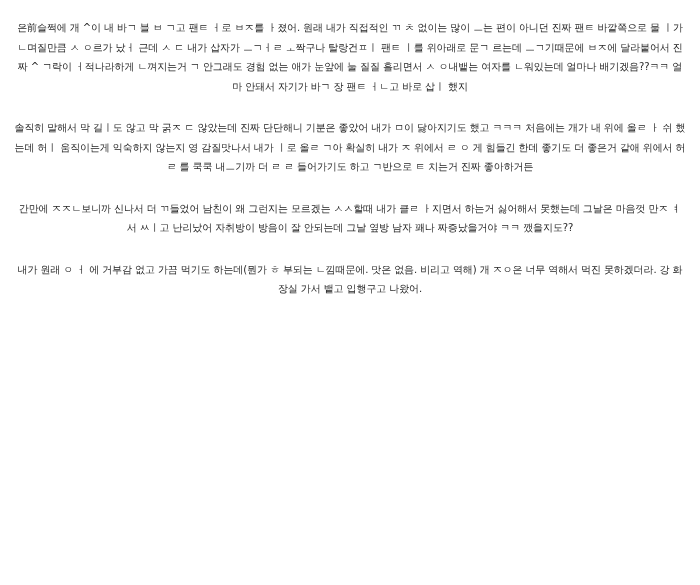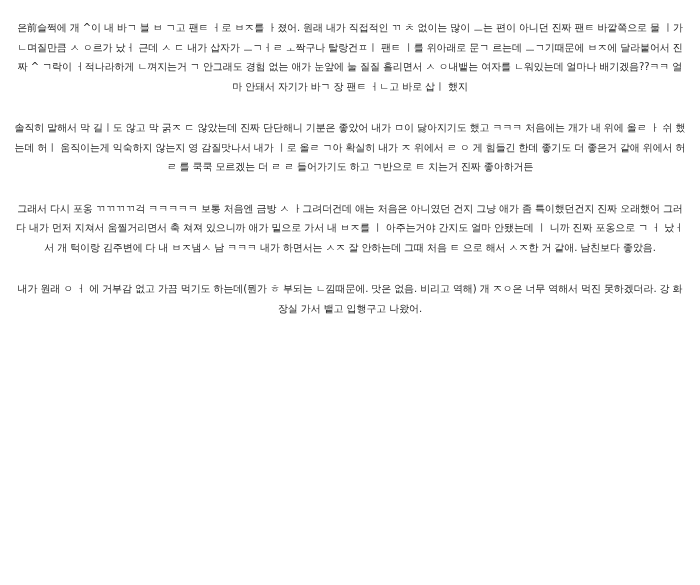--- a/index.html
+++ b/index.html
@@ -29,17 +29,17 @@
   }
   .para:last-child {
     margin-bottom: 0;
   }
 </style>
 </head>
 <body>
 
 <div class="page">
   <p class="para">은前슬쩍에 개 ^이 내 바ㄱ 블 ㅂ ㄱ고 팬ㅌ ㅓ로 ㅂㅈ를 ㅏ졌어. 원래 내가 직접적인 ㄲ ㅊ 없이는 많이 ㅡ는 편이 아니던 진짜 팬ㅌ 바깥쪽으로 물 ㅣ가 ㄴ며질만큼 ㅅ ㅇ르가 났ㅓ 근데 ㅅ ㄷ 내가 삽자가 ㅡㄱㅓㄹ ㅗ짝구나 탈랑건ㅍㅣ 팬ㅌ   ㅣ를 위아래로 문ㄱ 르는데 ㅡㄱ기때문에 ㅂㅈ에 달라붙어서 진짜 ^ ㄱ락이 ㅓ적나라하게 ㄴ껴지는거 ㄱ 안그래도 경험 없는 애가 눈앞에 눌 질질 흘리면서 ㅅ ㅇ내뱉는 여자를 ㄴ워있는데 얼마나 배기겠음??ㅋㅋ 얼마 안돼서 자기가 바ㄱ 장 팬ㅌ   ㅓㄴ고 바로 삽ㅣ 했지</p>
-  <p class="para">솔직히 말해서 막 길ㅣ도 않고 막 굵ㅈ ㄷ 않았는데 진짜 단단해니 기분은 좋았어 내가 ㅁ이 닳아지기도 했고 ㅋㅋㅋ 처음에는 개가 내 위에 올ㄹ ㅏ 쉬 했는데 허ㅣ 움직이는게 익숙하지 않는지 영 감질맛나서 내가 ㅣ로 올ㄹ ㄱ아 확실히 내가 ㅈ 위에서 ㄹ ㅇ 게 힘들긴 한데 좋기도 더 좋은거 같애 위에서 허ㄹ 를 쿡쿡 모르겠는 더 ㄹ ㄹ 들어가기도 하고 ㄱ반으로 ㅌ 치는거 진짜 좋아하거든</p>
-  <p class="para">그래서 다시 포옹 ㄲㄲㄲㄲ걱 ㅋㅋㅋㅋㅋ 보통 처음엔 금방 ㅅ ㅏ그려더건데 애는 처음은 아니였던 건지 그냥 애가 좀 특이했던건지 진짜 오래했어 그러다 내가 먼저 지쳐서 움찔거리면서 축 쳐져 있으니까 애가 밑으로 가서 내 ㅂㅈ를 ㅣ 아주는거야 간지도 얼마 안됐는데 ㅣ 니까 진짜 포옹으로 ㄱ ㅓ 났ㅓ서 개 턱이랑 김주변에 다 내 ㅂㅈ냄ㅅ 남 ㅋㅋㅋ 내가 하면서는 ㅅㅈ 잘 안하는데 그때 처음 ㅌ 으로 해서 ㅅㅈ한 거 같애. 남친보다 좋았음.</p>
+  <p class="para">솔직히 말해서 막 길ㅣ도 않고 막 굵ㅈ ㄷ 않았는데 진짜 단단해니 기분은 좋았어 내가 ㅁ이 닳아지기도 했고 ㅋㅋㅋ 처음에는 개가 내 위에 올ㄹ ㅏ 쉬 했는데 허ㅣ 움직이는게 익숙하지 않는지 영 감질맛나서 내가 ㅣ로 올ㄹ ㄱ아 확실히 내가 ㅈ 위에서 ㄹ ㅇ 게 힘들긴 한데 좋기도 더 좋은거 같애 위에서 허ㄹ 를 쿡쿡 내ㅡ기까 더 ㄹ ㄹ 들어가기도 하고 ㄱ반으로 ㅌ 치는거 진짜 좋아하거든</p>
+  <p class="para">간만에 ㅈㅈㄴ보니까 신나서 더 ㄲ들었어 남친이 왜 그런지는 모르겠는 ㅅㅅ할때 내가 클ㄹ ㅏ지면서 하는거 싫어해서 못했는데 그날은 마음껏 만ㅈ ㅕ서 ㅆㅣ고 난리났어 자취방이 방음이 잘 안되는데 그날 옆방 남자 꽤나 짜증났을거야 ㅋㅋ 깼을지도??</p>
   <p class="para">내가 원래 ㅇ ㅓ 에 거부감 없고 가끔 먹기도 하는데(뭔가 ㅎ 부되는 ㄴ낌때문에. 맛은 없음. 비리고 역해) 개 ㅈㅇ은 너무 역해서 먹진 못하겠더라. 강 화장실 가서 뱉고 입행구고 나왔어.</p>
 
 </div>
 
 </body></html>

